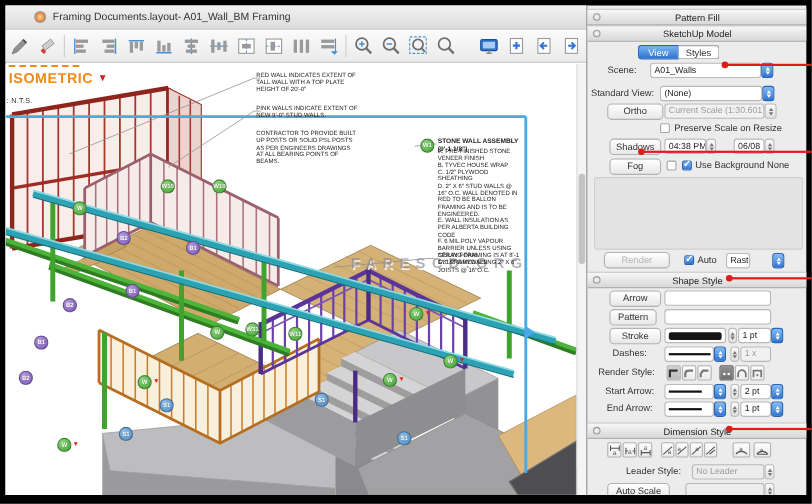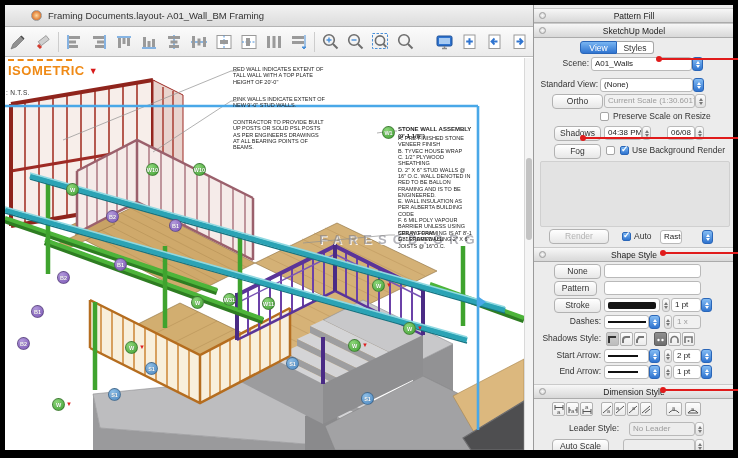--- a/index.html
+++ b/index.html
@@ -52,21 +52,21 @@
   .hdr{position:absolute;left:0;width:200px;height:15px;background:linear-gradient(#f7f7f7,#d8d8d8);
        border-top:1px solid #cacaca;border-bottom:1px solid #ababab;font-size:8.5px;color:#222;
        text-align:center;line-height:14px;box-sizing:border-box}
   .hdr .tgl{position:absolute;left:5px;top:3px;width:7px;height:7px;border-radius:50%;
             background:radial-gradient(#fafafa,#cdcdcd);border:1px solid #9e9e9e;box-sizing:border-box}
   .tab{position:absolute;height:13px;font-size:8.5px;line-height:12px;text-align:center;
        border:1px solid #a6a6a6;box-sizing:border-box}
   .tab.on{background:linear-gradient(#79b5f2,#2f74d0);color:#fff;border-color:#2a66b8;border-radius:3px 0 0 3px}
   .tab.off{background:#fff;color:#333;border-left:none;border-radius:0 3px 3px 0}
   .lbl{position:absolute;font-size:8.5px;color:#333;height:13px;line-height:13px;white-space:nowrap}
-  .lbl.r{text-align:right}
+  .lbl.r{text-align:center}
   .btn{position:absolute;height:15px;line-height:13px;background:linear-gradient(#fff,#e7e7e7);
        border:1px solid #b2b2b2;border-radius:4px;font-size:8.5px;color:#333;text-align:center;box-sizing:border-box}
   .btn.dis{color:#b3b3b3}
   .fld{position:absolute;background:#fff;border:1px solid #b9b9b9;border-radius:3px;height:14px;
        font-size:8px;line-height:12px;padding:0 3px;color:#222;box-sizing:border-box;white-space:nowrap;overflow:hidden}
   .fld.dis{background:#f1f1f1;color:#9b9b9b}
   .spin{position:absolute;width:11px;height:14px;border-radius:3px;display:flex;flex-direction:column;
         align-items:center;justify-content:center;gap:1px;box-sizing:border-box}
   .spin.blue{background:linear-gradient(#85bdf4,#2f74d0);border:1px solid #2a66b8}
   .spin.gray{background:linear-gradient(#fcfcfc,#e0e0e0);border:1px solid #bcbcbc}
@@ -457,39 +457,39 @@
     </div>
   <div class="fld" style="left:133px;top:121px;width:28px">06/08</div>
   <div class="spin gray" style="left:161px;top:121px;width:9px">
       <i class="u"></i>
       <i class="d"></i>
     </div>
 
   <div class="btn" style="left:20px;top:139px;width:47px">Fog</div>
   <div class="cb" style="left:72px;top:141px"></div>
   <div class="cb on" style="left:86px;top:141px"></div>
-  <div class="lbl" style="left:98px;top:139px">Use Background Render</div>
+  <div class="lbl" style="left:98px;top:139px">Use Background None</div>
 
   <div class="preview"></div>
 
   <div class="btn dis" style="left:15px;top:224px;width:60px">Render</div>
   <div class="cb on" style="left:88px;top:227px"></div>
   <div class="lbl" style="left:100px;top:225px">Auto</div>
   <div class="fld" style="left:126px;top:225px;width:22px">Raster</div>
   <div class="spin blue" style="left:168px;top:225px">
       <i class="u"></i>
       <i class="d"></i>
     </div>
 
   <div class="hdr" style="top:242px">
     <span class="tgl"></span>
     <span>Shape Style</span>
   </div>
 
-  <div class="btn" style="left:20px;top:259px;width:47px">None</div>
+  <div class="btn" style="left:20px;top:259px;width:47px">Arrow</div>
   <div class="fld" style="left:70px;top:259px;width:97px"></div>
 
   <div class="btn" style="left:20px;top:276px;width:43px">Pattern</div>
   <div class="fld" style="left:70px;top:276px;width:97px"></div>
 
   <div class="btn" style="left:20px;top:293px;width:47px">Stroke</div>
   <div class="fld" style="left:70px;top:293px;width:56px">
       <span class="inkbar"></span>
     </div>
   <div class="spin gray" style="left:128px;top:293px;width:8px">
@@ -507,21 +507,21 @@
   <div class="spin blue" style="left:115px;top:310px">
       <i class="u"></i>
       <i class="d"></i>
     </div>
   <div class="spin gray" style="left:130px;top:310px;width:8px">
       <i class="u"></i>
       <i class="d"></i>
     </div>
   <div class="fld dis" style="left:139px;top:310px;width:28px">1 x</div>
 
-  <div class="lbl r" style="left:4px;top:327px;width:63px">Shadows Style:</div>
+  <div class="lbl r" style="left:4px;top:327px;width:63px">Render Style:</div>
   <div class="mbtn sel" style="left:72px;top:327px;width:13px">
       <svg width="11" height="11">
         <path d="M2 9V3h7" fill="none" stroke="#333" stroke-width="2"></path>
       </svg>
     </div>
   <div class="mbtn" style="left:86px;top:327px;width:13px">
       <svg width="11" height="11">
         <path d="M2 9V6q0-3 3-3h4" fill="none" stroke="#777" stroke-width="2"></path>
       </svg>
     </div>

